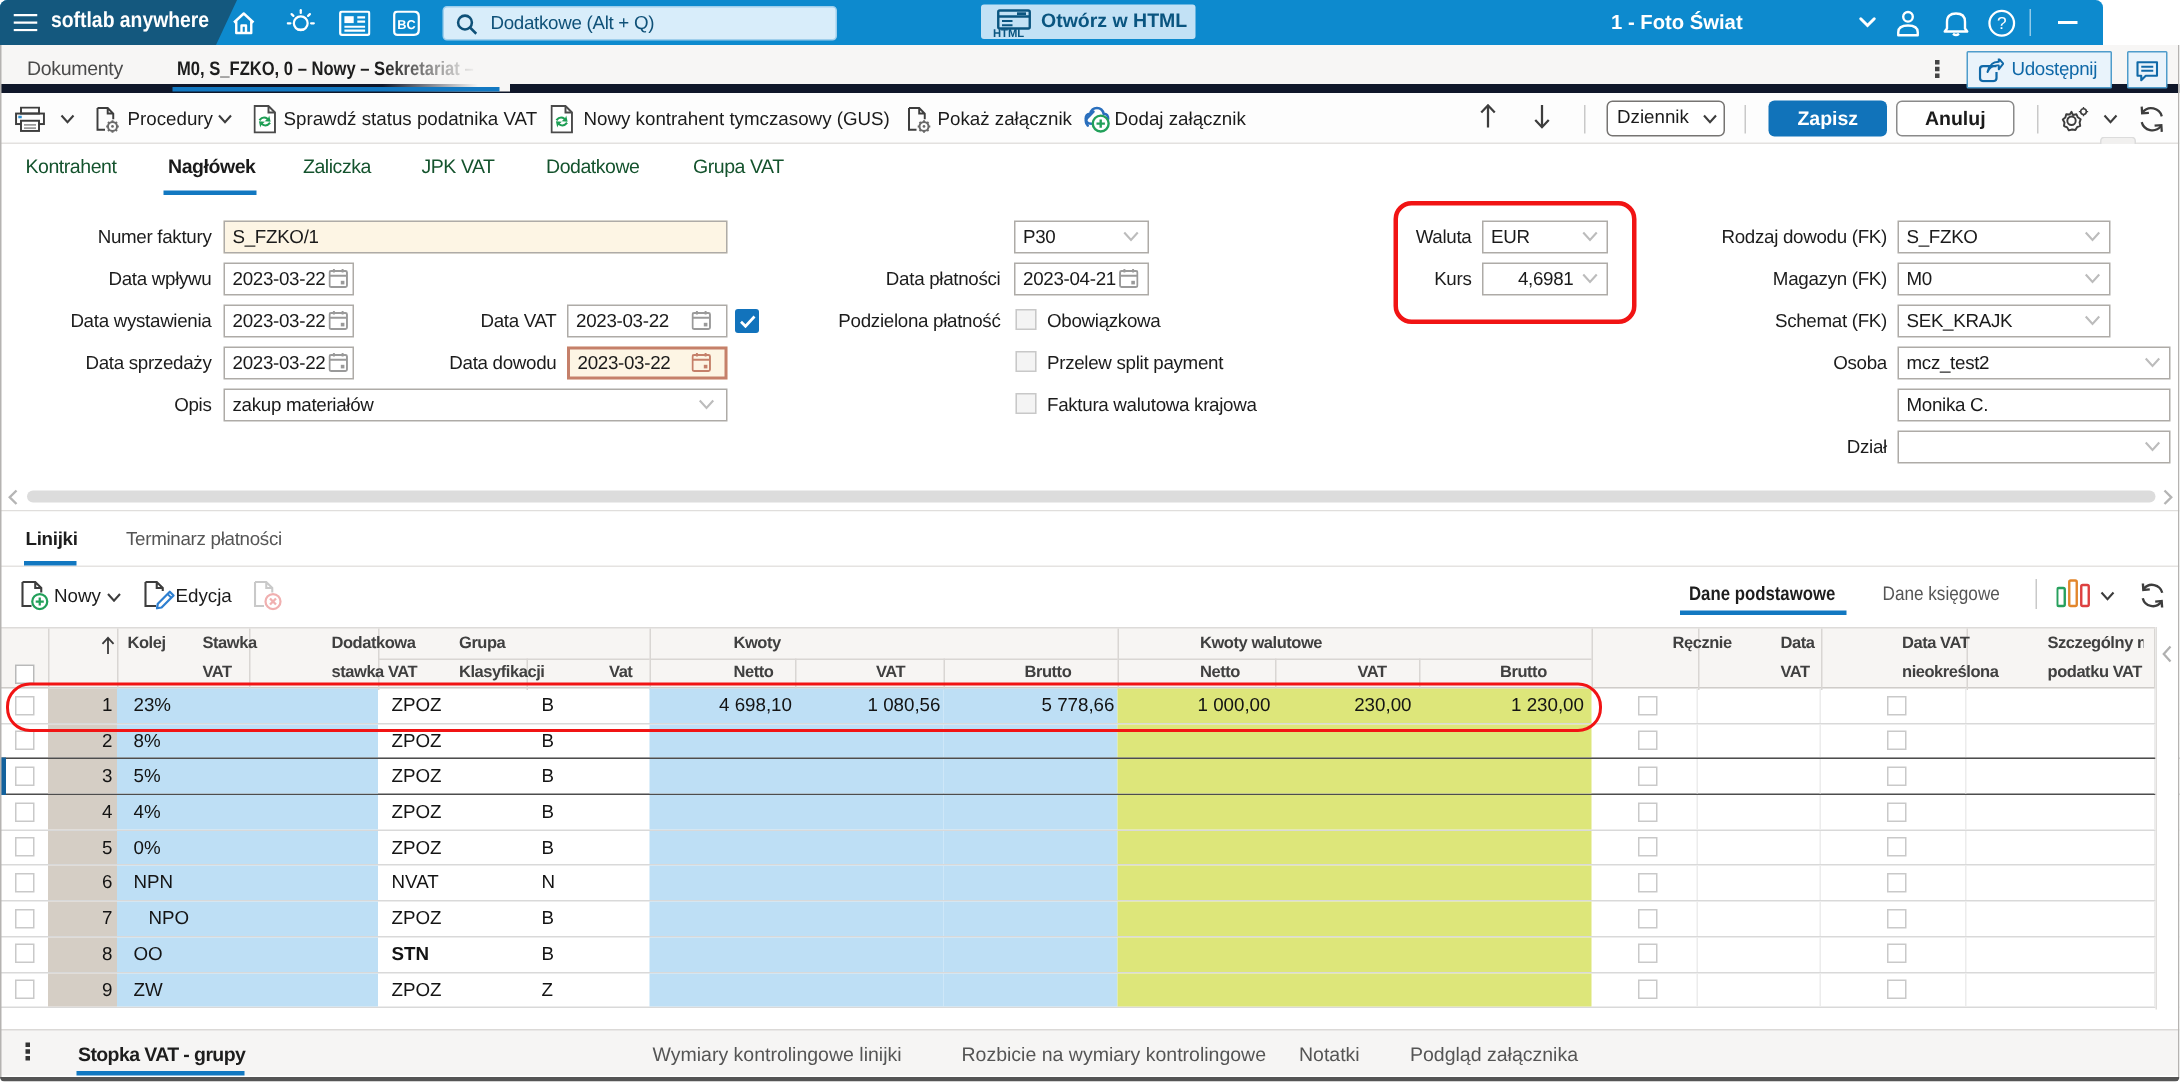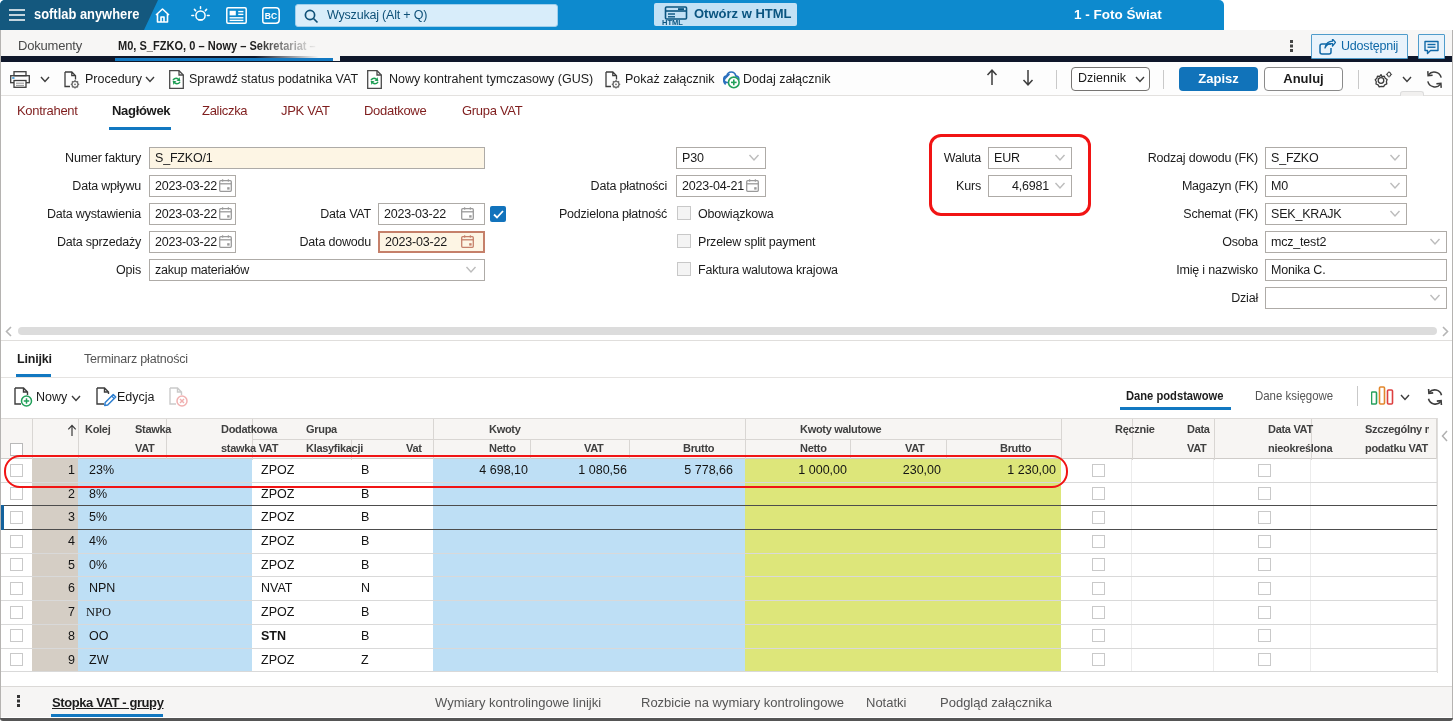--- a/index.html
+++ b/index.html
@@ -1,29 +1,29 @@
 <!DOCTYPE html>
 <html><head><meta charset="utf-8"><style>
 * { margin:0; padding:0; box-sizing:border-box; }
 html,body { width:1453px; height:721px; overflow:hidden; background:#fff;
   font-family:"Liberation Sans", sans-serif; }
 #app { position:relative; width:1453px; height:721px; background:#fff; }
 .abs { position:absolute; }
-#titlebar { position:absolute; left:0; top:0; width:1224px; height:30px; background:#0d8ace; border-radius:5px 5px 0 0;padding-left:21px; }
+#titlebar { position:absolute; left:0; top:0; width:1402px; height:30px; background:#0d8ace; border-radius:5px 5px 0 0;padding-left:21px; }
 #logoarea { position:absolute; left:0; top:0; width:158px; height:30px; background:#14587e;
   clip-path:polygon(0 0, 158px 0, 144px 30px, 0 30px); border-radius:5px 0 0 0; }
 .wtxt { color:#fff; }
 #tabrow { position:absolute; left:0; top:30px; width:1453px; height:32px; background:#f7f6f5;
   border-bottom:6px solid #0f172a; }
 #toolbar { position:absolute; left:0; top:62px; width:1453px; height:34px; background:#fdfdfd;
   border-bottom:1px solid #e3e1df; }
 .tbtxt { position:absolute; font-size:12.5px; color:#1b1b1b; line-height:34px; height:34px; white-space:nowrap; }
 .sep { position:absolute; top:8px; width:1px; height:19px; background:#c9c9c9; }
 #formtabs { position:absolute; left:0; top:96px; width:1453px; height:34px; background:#fff; }
-.ftab { position:absolute; top:0; height:34px; line-height:30px; font-size:13px; letter-spacing:-0.3px; color:#7f1d1d; }
+.ftab { position:absolute; top:0; height:34px; line-height:30px; font-size:13px; letter-spacing:-0.3px; color:#14532d; }
 .ftab.act { color:#1a1a1a; font-weight:bold; }
 #formarea { position:absolute; left:0; top:130px; width:1453px; height:192px; background:#fff; }
 .lbl { position:absolute; height:22px; line-height:22px; font-size:12.5px; letter-spacing:-0.2px; color:#1c1c1c; text-align:right;
   white-space:nowrap; }
 .fld { position:absolute; height:22px; border:1px solid #aeaba7; background:#fff; font-size:12.5px;
   letter-spacing:-0.2px; line-height:20px; padding-left:5px; color:#1a1a1a; white-space:nowrap; }
 .fld.cream { background:#fdf5e4; }
 .cb { position:absolute; width:14px; height:14px; border:1px solid #c8c8c8; background:#f4f4f4; }
 .cbtxt { position:absolute; font-size:12.5px; letter-spacing:-0.2px; color:#1c1c1c; height:22px; line-height:22px; }
 #hscroll { position:absolute; left:0; top:322px; width:1453px; height:19px; background:#fff;
@@ -86,21 +86,21 @@
       </svg>
  <svg class="abs" style="left:262px;top:7px;" width="18" height="17" viewBox="0 0 18 17">
         <path d="M3 0.8 L14 0.8 Q17.2 0.8 17.2 4 L17.2 13 Q17.2 16.2 14 16.2 L3 16.2 Q0.8 16.2 0.8 14 L0.8 3 Q0.8 0.8 3 0.8 Z" fill="none" stroke="#fff" stroke-width="1.5"></path>
         <text x="9" y="12" font-size="8.5" font-weight="bold" fill="#fff" text-anchor="middle" font-family="Liberation Sans">BC</text>
       </svg>
  <div class="abs" style="left:295px;top:4px;width:263px;height:23px;background:#d8edfa;border-radius:3px;border:1px solid #9fcfec;"></div>
  <svg class="abs" style="left:304px;top:9px;" width="15" height="15" viewBox="0 0 15 15">
         <circle cx="6" cy="6" r="4.6" fill="none" stroke="#0f5178" stroke-width="1.7"></circle>
         <line x1="9.5" y1="9.5" x2="13.5" y2="13.5" stroke="#0f5178" stroke-width="1.7"></line>
       </svg>
- <div class="abs" style="left:327px;top:8px;font-size:12.5px;letter-spacing:-0.2px;color:#0f5178;">Wyszukaj (Alt + Q)</div>
+ <div class="abs" style="left:327px;top:8px;font-size:12.5px;letter-spacing:-0.2px;color:#0f5178;">Dodatkowe (Alt + Q)</div>
  <div class="abs" style="left:654px;top:3px;width:143px;height:23px;background:#c2e1f5;border-radius:2px;"></div>
  <svg class="abs" style="left:662px;top:6px;" width="26" height="19" viewBox="0 0 26 19">
         <rect x="3.5" y="1" width="21" height="12" rx="1" fill="none" stroke="#0a5580" stroke-width="1.6"></rect>
         <line x1="3.5" y1="5" x2="24.5" y2="5" stroke="#0a5580" stroke-width="1.6"></line>
         <rect x="16" y="2.2" width="6" height="1.8" fill="#0a5580"></rect>
         <line x1="6" y1="8" x2="13" y2="8" stroke="#0a5580" stroke-width="1.4"></line>
         <line x1="6" y1="10.8" x2="13" y2="10.8" stroke="#0a5580" stroke-width="1.4"></line>
         <text x="0" y="18.5" font-size="7.5" font-weight="bold" fill="#0a5580" font-family="Liberation Sans">HTML</text>
       </svg>
  <div class="abs" style="left:694px;top:6px;font-size:13px;font-weight:bold;color:#0a5580;">Otwórz w HTML</div>
@@ -364,21 +364,20 @@
 <div class="lbl" style="left:938px;top:73px;width:320px;">Schemat (FK)</div>
 <div class="fld" style="left:1265px;top:73px;width:142px;">SEK_KRAJK</div>
 <svg class="abs" style="left:1389px;top:80px;" width="12" height="8" viewBox="0 0 12 8">
         <path d="M1.5 1 L6 6 L10.5 1" fill="none" stroke="#bcbcbc" stroke-width="1.4"></path>
       </svg>
 <div class="lbl" style="left:938px;top:101px;width:320px;">Osoba</div>
 <div class="fld" style="left:1265px;top:101px;width:182px;">mcz_test2</div>
 <svg class="abs" style="left:1429px;top:108px;" width="12" height="8" viewBox="0 0 12 8">
         <path d="M1.5 1 L6 6 L10.5 1" fill="none" stroke="#bcbcbc" stroke-width="1.4"></path>
       </svg>
-<div class="lbl" style="left:938px;top:129px;width:320px;">Imię i nazwisko</div>
 <div class="fld" style="left:1265px;top:129px;width:182px;">Monika C.</div>
 <div class="lbl" style="left:938px;top:157px;width:320px;">Dział</div>
 <div class="fld" style="left:1265px;top:157px;width:182px;"></div>
 <svg class="abs" style="left:1429px;top:164px;" width="12" height="8" viewBox="0 0 12 8">
         <path d="M1.5 1 L6 6 L10.5 1" fill="none" stroke="#bcbcbc" stroke-width="1.4"></path>
       </svg>
 </div>
 <div id="hscroll">
  <svg class="abs" style="left:4px;top:4px;" width="9" height="11" viewBox="0 0 9 11">
         <path d="M7 1 L2.5 5.5 L7 10" fill="none" stroke="#b5b5b5" stroke-width="1.6"></path>
@@ -485,21 +484,21 @@
 <div class="abs" style="left:10px;top:24px;width:13px;height:13px;border:1px solid #b9b9b9;background:#fff;"></div>
 </div>
 <div id="tbody">
 <div class="trow" style="">
 <div class="cell ct" style="left:32px;width:46px;padding-right:3px;text-align:right;">1</div>
 <div class="cell cb2" style="left:78px;width:174px;padding-left:11px;">23%</div>
 <div class="cell" style="left:252px;width:99px;padding-left:9px;">ZPOZ</div>
 <div class="cell" style="left:351px;width:82px;padding-left:10px;">B</div>
 <div class="cell cb2 num" style="left:433px;width:97px;padding-right:2px;">4 698,10</div>
 <div class="cell cb2 num" style="left:530px;width:99px;padding-right:2px;">1 080,56</div>
-<div class="cell cb2 num" style="left:629px;width:116px;padding-right:12px;">5 778,66</div>
+<div class="cell cb2 num" style="left:629px;width:116px;padding-right:2px;">5 778,66</div>
 <div class="cell co num" style="left:745px;width:105px;padding-right:3px;">1 000,00</div>
 <div class="cell co num" style="left:850px;width:96px;padding-right:5px;">230,00</div>
 <div class="cell co num" style="left:946px;width:115px;padding-right:5px;">1 230,00</div>
 <div class="cell" style="left:1061px;width:71px;border-right:1px solid #ececec;"></div>
 <div class="cell" style="left:1132px;width:82px;border-right:1px solid #ececec;"></div>
 <div class="cell" style="left:1214px;width:97px;border-right:1px solid #ececec;"></div>
 <div class="cell" style="left:1311px;width:126px;border-right:1px solid #ececec;"></div>
 <div class="rcb" style="left:10px;"></div>
 <div class="rcb" style="left:1092px;"></div>
 <div class="rcb" style="left:1258px;"></div>
@@ -595,21 +594,21 @@
 <div class="cell" style="left:1061px;width:71px;border-right:1px solid #ececec;"></div>
 <div class="cell" style="left:1132px;width:82px;border-right:1px solid #ececec;"></div>
 <div class="cell" style="left:1214px;width:97px;border-right:1px solid #ececec;"></div>
 <div class="cell" style="left:1311px;width:126px;border-right:1px solid #ececec;"></div>
 <div class="rcb" style="left:10px;"></div>
 <div class="rcb" style="left:1092px;"></div>
 <div class="rcb" style="left:1258px;"></div>
 </div>
 <div class="trow" style="">
 <div class="cell ct" style="left:32px;width:46px;padding-right:3px;text-align:right;">7</div>
-<div class="cell cb2" style="left:78px;width:174px;padding-left:8px;font-family:Liberation Serif, serif;">NPO</div>
+<div class="cell cb2" style="left:78px;width:174px;padding-left:21px;">NPO</div>
 <div class="cell" style="left:252px;width:99px;padding-left:9px;">ZPOZ</div>
 <div class="cell" style="left:351px;width:82px;padding-left:10px;">B</div>
 <div class="cell cb2 num" style="left:433px;width:97px;padding-right:2px;"></div>
 <div class="cell cb2 num" style="left:530px;width:99px;padding-right:2px;"></div>
 <div class="cell cb2 num" style="left:629px;width:116px;padding-right:2px;"></div>
 <div class="cell co num" style="left:745px;width:105px;padding-right:3px;"></div>
 <div class="cell co num" style="left:850px;width:96px;padding-right:5px;"></div>
 <div class="cell co num" style="left:946px;width:115px;padding-right:5px;"></div>
 <div class="cell" style="left:1061px;width:71px;border-right:1px solid #ececec;"></div>
 <div class="cell" style="left:1132px;width:82px;border-right:1px solid #ececec;"></div>
@@ -657,21 +656,21 @@
 <div class="rcb" style="left:1092px;"></div>
 <div class="rcb" style="left:1258px;"></div>
 </div>
 </div>
 <div class="abs" style="left:1437px;top:418px;width:16px;height:255px;background:#fff;border-left:1px solid #e0dedc;"></div>
 <svg class="abs" style="left:1440px;top:430px;" width="9" height="12" viewBox="0 0 9 12">
       <path d="M7 1 L2.5 6 L7 11" fill="none" stroke="#b0b0b0" stroke-width="1.5"></path>
     </svg>
 <div id="bottombar">
  <div class="abs" style="left:17px;top:8px;width:2.5px;height:2.5px;background:#333;box-shadow:0 4.5px 0 #333,0 9px 0 #333;"></div>
- <div class="btab" style="left:52px;color:#1d1d1d;font-weight:bold;letter-spacing:-0.4px;text-decoration:underline;">Stopka VAT - grupy</div>
+ <div class="btab" style="left:52px;color:#1d1d1d;font-weight:bold;letter-spacing:-0.4px;">Stopka VAT - grupy</div>
  <div class="abs" style="left:51px;top:27px;width:112px;height:3px;background:#1278c1;"></div>
  <div class="btab" style="left:641px;">Rozbicie na wymiary kontrolingowe</div>
  <div class="btab" style="left:435px;">Wymiary kontrolingowe linijki</div>
  <div class="btab" style="left:866px;">Notatki</div>
  <div class="btab" style="left:940px;">Podgląd załącznika</div>
 </div>
 <div class="winedge" style="left:0;"></div>
 <div class="winedge" style="left:1452px;"></div>
 <div id="botedge"></div>
 <div class="redbox" style="left:929px; top:134px; width:162px; height:82px;"></div>

